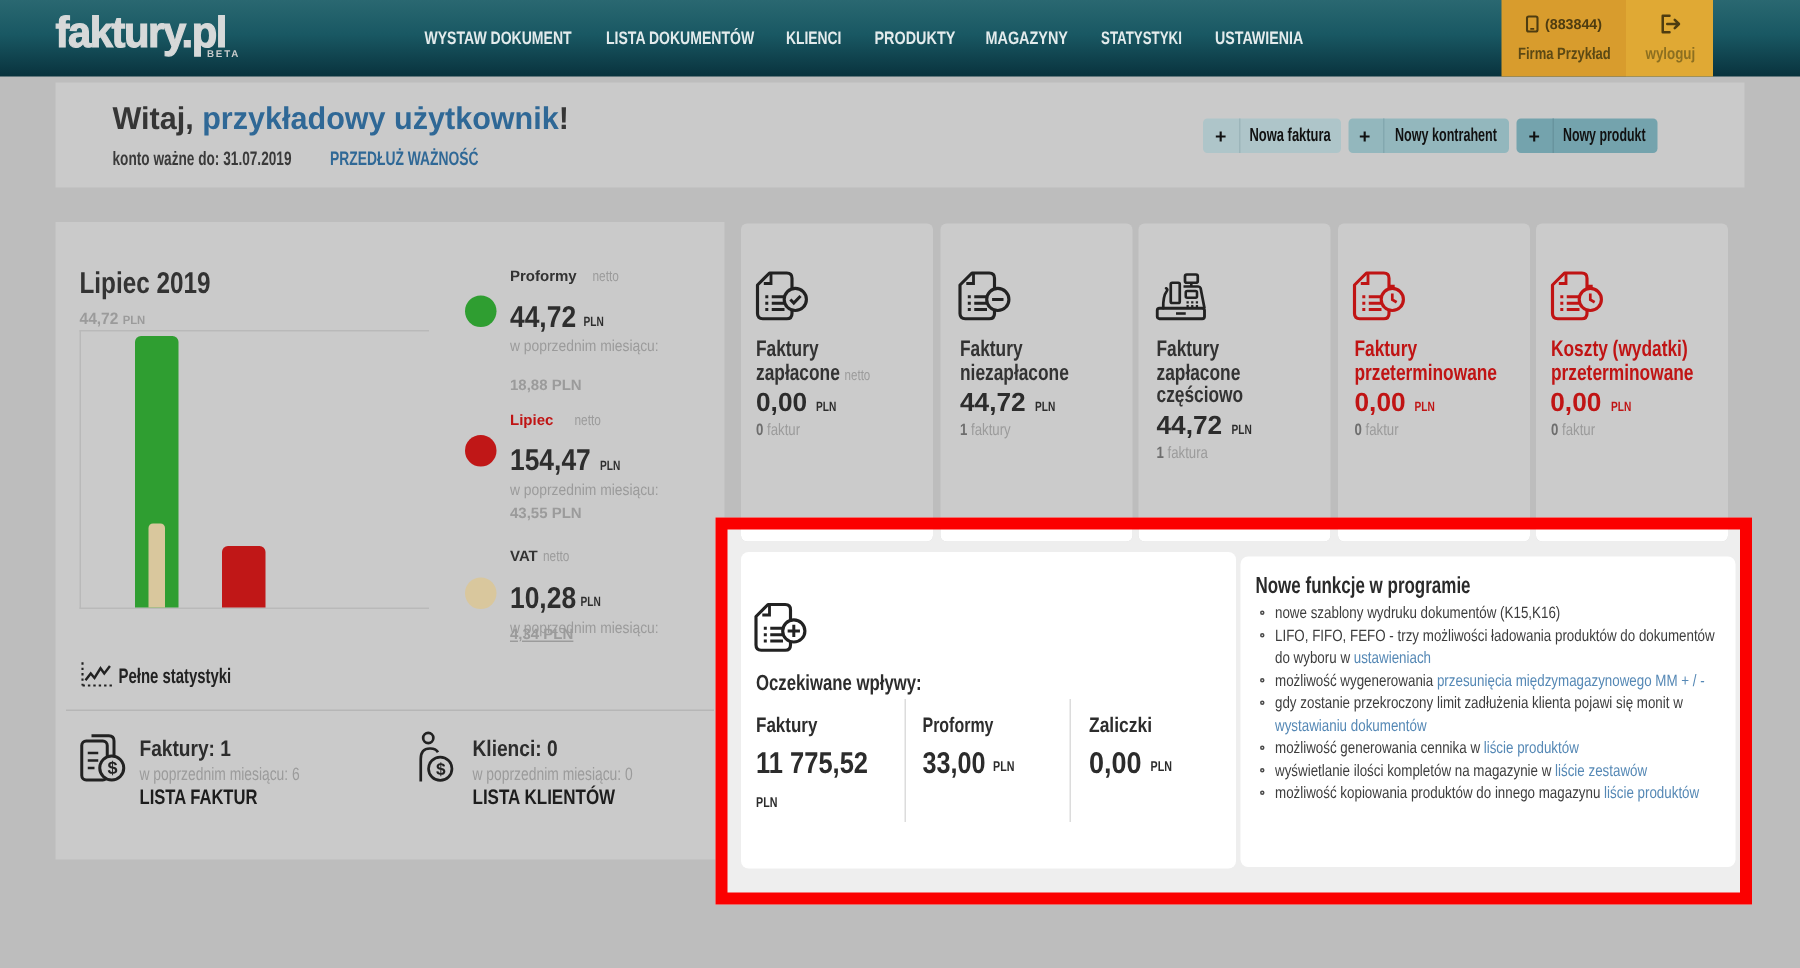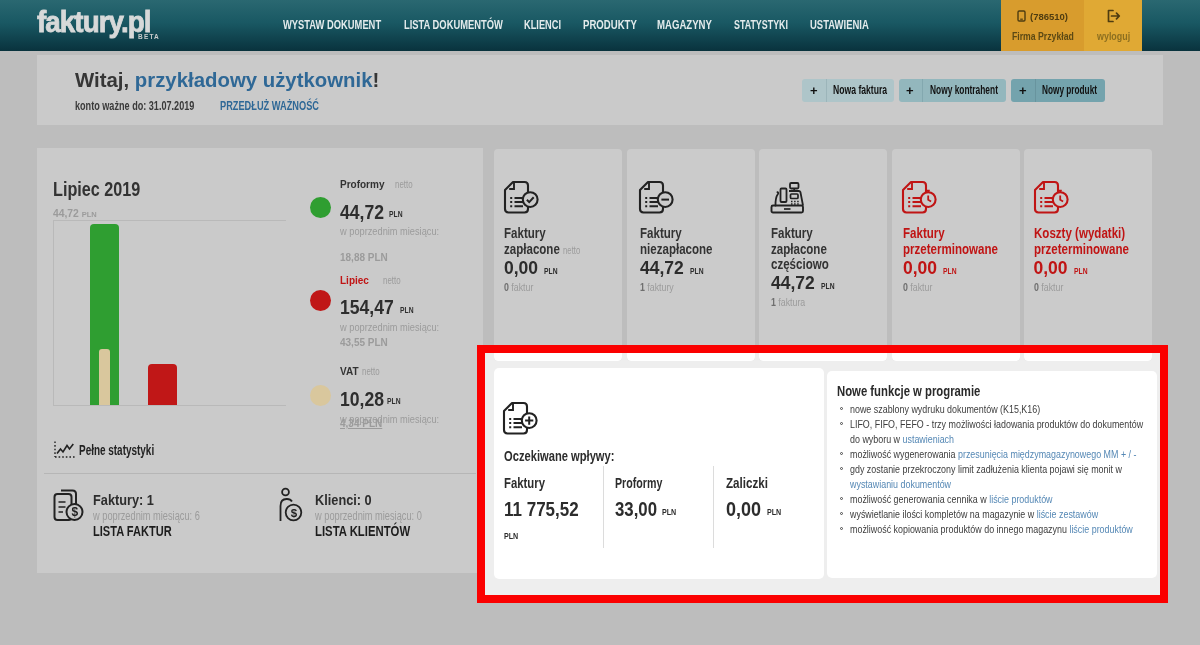--- a/index.html
+++ b/index.html
@@ -38,21 +38,21 @@
 <div class="t" style="left:583px; top:18.6px; font-size:12px; font-weight:bold; color:#e3ebec; transform:scaleX(0.80);">PRODUKTY</div>
 <div class="t" style="left:657px; top:18.6px; font-size:12px; font-weight:bold; color:#e3ebec; transform:scaleX(0.80);">MAGAZYNY</div>
 <div class="t" style="left:734px; top:18.6px; font-size:12px; font-weight:bold; color:#e3ebec; transform:scaleX(0.74);">STATYSTYKI</div>
 <div class="t" style="left:810px; top:18.6px; font-size:12px; font-weight:bold; color:#e3ebec; transform:scaleX(0.79);">USTAWIENIA</div>
 <div class="abs" style="left:1001px; top:0; width:83px; height:51px; background:#d89c2d;"></div>
 <div class="abs" style="left:1084px; top:0; width:58px; height:51px; background:#e0a934;"></div>
 <svg class="abs" style="left:1017px; top:10px;" width="9" height="12" viewBox="0 0 9 12">
     <rect x="1" y="1" width="7" height="10" rx="1.2" fill="none" stroke="#4e3c10" stroke-width="1.4"></rect>
     <path d="M3.2 9.2 h2.6" stroke="#4e3c10" stroke-width="1.2"></path>
   </svg>
-<div class="t" style="left:1030px; top:11.6px; font-size:9.5px; font-weight:bold; color:#4e3c10;">(786510)</div>
+<div class="t" style="left:1030px; top:11.6px; font-size:9.5px; font-weight:bold; color:#4e3c10;">(883844)</div>
 <div class="t" style="left:1012px; top:30.7px; font-size:11px; font-weight:bold; color:#5c4914; transform:scaleX(0.79);">Firma Przykład</div>
 <svg class="abs" style="left:1106px; top:9px;" width="15" height="14" viewBox="0 0 15 14">
     <path d="M7 1.5 H2.5 V12.5 H7 M5.5 7 H13 M10.5 4.2 L13.3 7 L10.5 9.8" fill="none" stroke="#4e3c10" stroke-width="1.7" stroke-linecap="round" stroke-linejoin="round"></path>
   </svg>
 <div class="t" style="left:1097px; top:30.7px; font-size:11px; font-weight:bold; color:#8c6f20; transform:scaleX(0.81);">wyloguj</div>
 
 <div id="welcome"></div>
 <div class="t" style="left:75px; top:69.2px; font-size:21px; font-weight:bold; color:#363636; transform:scaleX(0.97);">Witaj, <span style="color:#2f6896;">przykładowy użytkownik</span>!</div>
 <div class="t" style="left:75px; top:99px; font-size:13px; font-weight:bold; color:#3a3a3a; transform:scaleX(0.70);">konto ważne do: 31.07.2019</div>
 <div class="t" style="left:220px; top:99px; font-size:13px; font-weight:bold; color:#2f6896; transform:scaleX(0.71);">PRZEDŁUŻ WAŻNOŚĆ</div>

